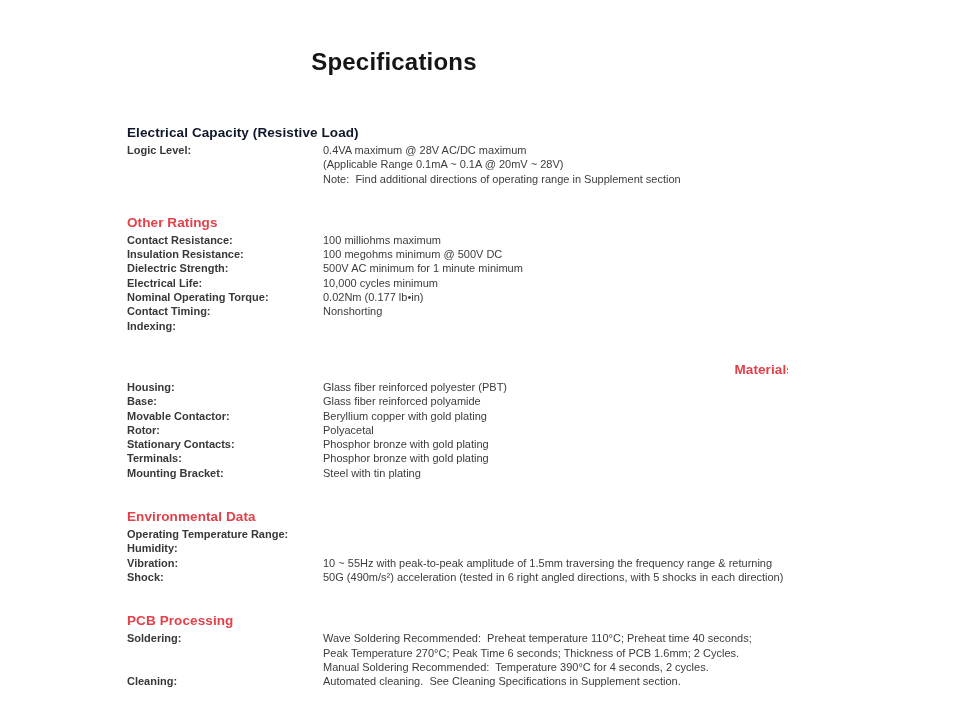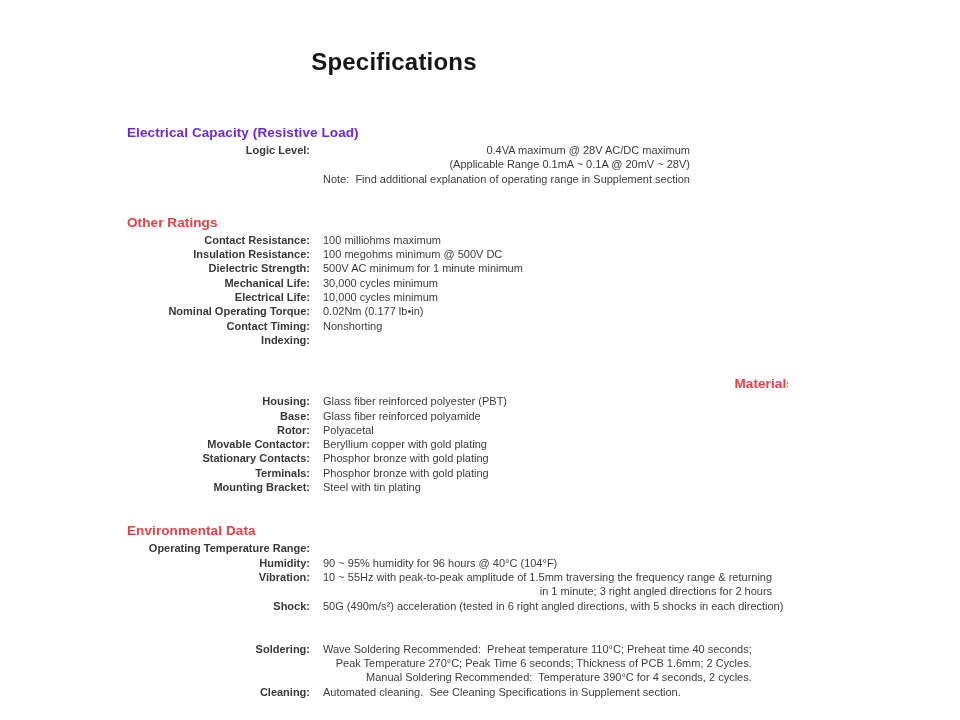--- a/index.html
+++ b/index.html
@@ -38,68 +38,63 @@
     line-height: 16px;
     margin-bottom: 2px;
     letter-spacing: 0.1px;
   }
   .spec-row {
     display: flex;
     align-items: flex-start;
   }
   .spec-label {
     flex: 0 0 183px;
-    text-align: right;
+    text-align: left;
     font-weight: bold;
     font-size: 11px;
     line-height: 14.3px;
     color: #383838;
   }
   .spec-values {
     margin-left: 13px;
     font-size: 11px;
     line-height: 14.3px;
     color: #3c3c3c;
     white-space: pre-wrap;
-    text-align: right;
   }
   .spec-value-line {
     min-height: 14.3px;
   }
 </style>
 </head>
 <body>
 
 <div class="page">
   <div class="page-title">Specifications</div>
   <div class="content">
       <div class="section">
-        <div class="section-heading" style="color: #6d28d9;">Electrical Capacity (Resistive Load)</div>
+        <div class="section-heading" style="color: #0f172a;">Electrical Capacity (Resistive Load)</div>
         <div class="spec-row">
           <div class="spec-label">Logic Level:</div>
-          <div class="spec-values"><div class="spec-value-line">0.4VA maximum @ 28V AC/DC maximum</div><div class="spec-value-line">(Applicable Range 0.1mA ~ 0.1A @ 20mV ~ 28V)</div><div class="spec-value-line">Note:  Find additional explanation of operating range in Supplement section</div></div>
+          <div class="spec-values"><div class="spec-value-line">0.4VA maximum @ 28V AC/DC maximum</div><div class="spec-value-line">(Applicable Range 0.1mA ~ 0.1A @ 20mV ~ 28V)</div><div class="spec-value-line">Note:  Find additional directions of operating range in Supplement section</div></div>
         </div>
       </div>
       <div class="section">
         <div class="section-heading" style="color: rgb(226, 65, 74);">Other Ratings</div>
         <div class="spec-row">
           <div class="spec-label">Contact Resistance:</div>
           <div class="spec-values"><div class="spec-value-line">100 milliohms maximum</div></div>
         </div>
         <div class="spec-row">
           <div class="spec-label">Insulation Resistance:</div>
           <div class="spec-values"><div class="spec-value-line">100 megohms minimum @ 500V DC</div></div>
         </div>
         <div class="spec-row">
           <div class="spec-label">Dielectric Strength:</div>
           <div class="spec-values"><div class="spec-value-line">500V AC minimum for 1 minute minimum</div></div>
-        </div>
-        <div class="spec-row">
-          <div class="spec-label">Mechanical Life:</div>
-          <div class="spec-values"><div class="spec-value-line">30,000 cycles minimum</div></div>
         </div>
         <div class="spec-row">
           <div class="spec-label">Electrical Life:</div>
           <div class="spec-values"><div class="spec-value-line">10,000 cycles minimum</div></div>
         </div>
         <div class="spec-row">
           <div class="spec-label">Nominal Operating Torque:</div>
           <div class="spec-values"><div class="spec-value-line">0.02Nm (0.177 lb•in)</div></div>
         </div>
         <div class="spec-row">
@@ -114,26 +109,26 @@
         <div class="section-heading" style="color: rgb(226, 65, 74); text-align: right;">Materials &amp; Finishes</div>
         <div class="spec-row">
           <div class="spec-label">Housing:</div>
           <div class="spec-values"><div class="spec-value-line">Glass fiber reinforced polyester (PBT)</div></div>
         </div>
         <div class="spec-row">
           <div class="spec-label">Base:</div>
           <div class="spec-values"><div class="spec-value-line">Glass fiber reinforced polyamide</div></div>
         </div>
         <div class="spec-row">
+          <div class="spec-label">Movable Contactor:</div>
+          <div class="spec-values"><div class="spec-value-line">Beryllium copper with gold plating</div></div>
+        </div>
+        <div class="spec-row">
           <div class="spec-label">Rotor:</div>
           <div class="spec-values"><div class="spec-value-line">Polyacetal</div></div>
-        </div>
-        <div class="spec-row">
-          <div class="spec-label">Movable Contactor:</div>
-          <div class="spec-values"><div class="spec-value-line">Beryllium copper with gold plating</div></div>
         </div>
         <div class="spec-row">
           <div class="spec-label">Stationary Contacts:</div>
           <div class="spec-values"><div class="spec-value-line">Phosphor bronze with gold plating</div></div>
         </div>
         <div class="spec-row">
           <div class="spec-label">Terminals:</div>
           <div class="spec-values"><div class="spec-value-line">Phosphor bronze with gold plating</div></div>
         </div>
         <div class="spec-row">
@@ -141,32 +136,32 @@
           <div class="spec-values"><div class="spec-value-line">Steel with tin plating</div></div>
         </div>
       </div>
       <div class="section">
         <div class="section-heading" style="color: rgb(226, 65, 74);">Environmental Data</div>
         <div class="spec-row">
           <div class="spec-label">Operating Temperature Range:</div>
         </div>
         <div class="spec-row">
           <div class="spec-label">Humidity:</div>
-          <div class="spec-values"><div class="spec-value-line">90 ~ 95% humidity for 96 hours @ 40°C (104°F)</div></div>
         </div>
         <div class="spec-row">
           <div class="spec-label">Vibration:</div>
-          <div class="spec-values"><div class="spec-value-line">10 ~ 55Hz with peak-to-peak amplitude of 1.5mm traversing the frequency range &amp; returning</div><div class="spec-value-line">in 1 minute; 3 right angled directions for 2 hours</div></div>
+          <div class="spec-values"><div class="spec-value-line">10 ~ 55Hz with peak-to-peak amplitude of 1.5mm traversing the frequency range &amp; returning</div></div>
         </div>
         <div class="spec-row">
           <div class="spec-label">Shock:</div>
           <div class="spec-values"><div class="spec-value-line">50G (490m/s²) acceleration (tested in 6 right angled directions, with 5 shocks in each direction)</div></div>
         </div>
       </div>
       <div class="section">
+        <div class="section-heading" style="color: rgb(226, 65, 74);">PCB Processing</div>
         <div class="spec-row">
           <div class="spec-label">Soldering:</div>
           <div class="spec-values"><div class="spec-value-line">Wave Soldering Recommended:  Preheat temperature 110°C; Preheat time 40 seconds;</div><div class="spec-value-line">Peak Temperature 270°C; Peak Time 6 seconds; Thickness of PCB 1.6mm; 2 Cycles.</div><div class="spec-value-line">Manual Soldering Recommended:  Temperature 390°C for 4 seconds, 2 cycles.</div></div>
         </div>
         <div class="spec-row">
           <div class="spec-label">Cleaning:</div>
           <div class="spec-values"><div class="spec-value-line">Automated cleaning.  See Cleaning Specifications in Supplement section.</div></div>
         </div>
       </div>
     </div>

